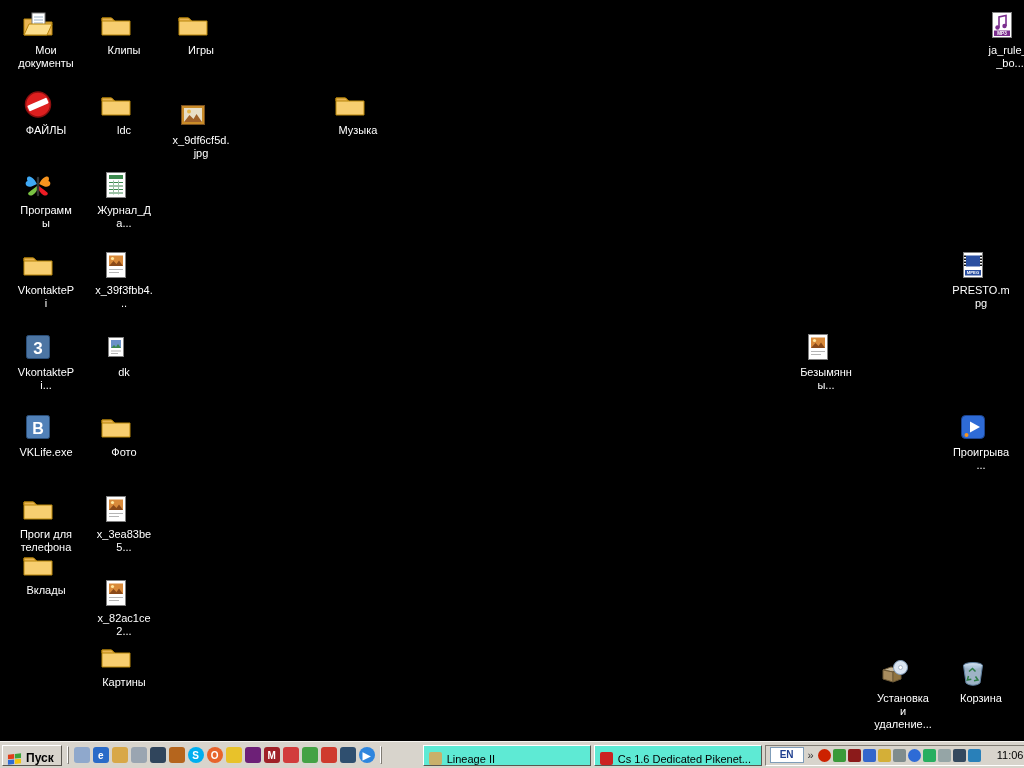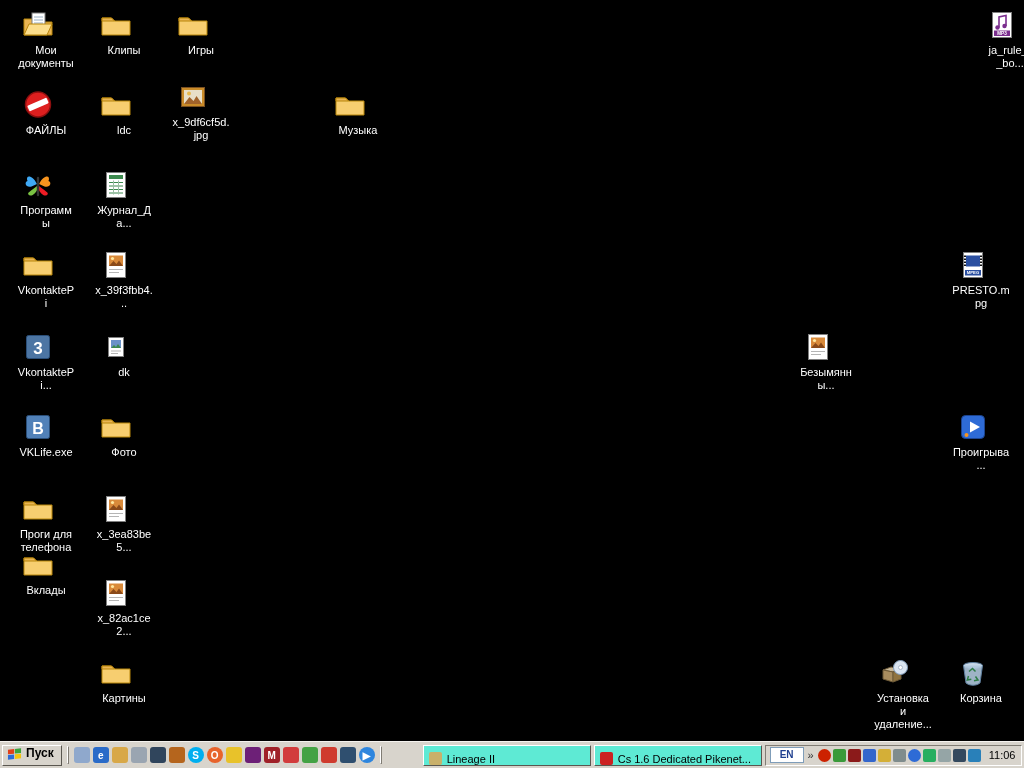--- a/index.html
+++ b/index.html
@@ -9,21 +9,21 @@
   .desktop { position:relative; width:1024px; height:768px; background:#000; }
 
   
   .dicon { position:absolute; width:74px; display:flex; flex-direction:column; align-items:center; cursor:default; }
   .dicon .ico { width:34px; height:34px; display:flex; align-items:center; justify-content:center; }
   .dicon .lbl { margin-top:2px; font-size:11px; color:#fff; text-align:center; line-height:1.18; max-width:74px; word-wrap:break-word;padding-left:16px; }
 
   
   .taskbar { position:absolute; left:0; bottom:0; width:1024px; height:27px; background:#D8D4CC;
              border-top:1px solid #F4F2EE; display:flex; align-items:center; padding:0 2px; gap:3px; }
-  .start-button { height:21px; display:flex; align-items:flex-start; gap:4px; padding:0 7px 0 4px;
+  .start-button { height:21px; display:flex; align-items:flex-end; gap:4px; padding:0 7px 0 4px;
                   background:#D8D4CC; border:1px solid; border-color:#FFFFFF #5A5750 #5A5750 #FFFFFF;
                   font-weight:bold; font-size:12px; font-family:"Liberation Sans",sans-serif; cursor:pointer; }
   .handle { width:3px; height:18px; border:1px solid; border-color:#FFFFFF #807C74 #807C74 #FFFFFF; margin:0 2px; }
 
   .quicklaunch { display:flex; align-items:center; gap:3px; }
   .ql { width:16px; height:16px; display:flex; align-items:center; justify-content:center;
         font-size:10px; font-weight:bold; color:#fff; cursor:pointer; }
 
   .tasks { display:flex; align-items:center; gap:3px; margin-left:36px; }
   .task { width:168px; height:21px; display:flex; align-items:flex-end; gap:5px; padding:0 5px;
@@ -32,21 +32,21 @@
   .task .ticon { width:13px; height:13px; flex:0 0 auto; border-radius:2px; }
   .task .tlabel { white-space:nowrap; overflow:hidden; text-overflow:ellipsis; }
 
   .tray { margin-left:auto; height:21px; display:flex; align-items:center; gap:3px; padding:0 6px 0 4px;
           border:1px solid; border-color:#807C74 #FFFFFF #FFFFFF #807C74; }
   .lang { font-size:10px; font-weight:bold; color:#1F3F8F; background:#FFFFFF; border:1px solid #7F9DB9;
           padding:0 9px; line-height:14px; cursor:pointer; }
   .chev { font-size:11px; color:#333; cursor:pointer; padding:0 1px; }
   .trayicons { display:flex; align-items:center; gap:2px; }
   .tri { width:13px; height:13px; cursor:pointer; }
-  .clock { font-size:11px; color:#000; margin-left:5px; }
+  .clock { font-size:11px; color:#000; margin-left:13px; }
 </style>
 </head>
 <body>
 
 <div class="desktop">
 
   <div id="desktop-icons">
       <div class="dicon" style="left: 1px; top: 8px;">
         <div class="ico">
           <svg width="32" height="32" viewBox="0 0 32 32">
@@ -100,21 +100,21 @@
       </div>
       <div class="dicon" style="left: 79px; top: 88px;">
         <div class="ico">
           <svg width="32" height="32" viewBox="0 0 32 32">
             <path d="M2 26 V9 h9.5 l3 3 H30 V26 Z" fill="#F7CE70" stroke="#B8860B"></path>
             <path d="M2 9 h9.5 l3 3 H2 Z" fill="#E9B453" stroke="#B8860B"></path>
           </svg>
         </div>
         <div class="lbl">ldc</div>
       </div>
-      <div class="dicon" style="left: 156px; top: 80px;">
+      <div class="dicon" style="left: 156px; top: 98px;">
         <div class="ico">
           <svg width="32" height="32" viewBox="0 0 32 32">
             <rect x="4.5" y="6.5" width="23" height="19" fill="#C98B28" stroke="#7A5020"></rect>
             <rect x="7" y="9" width="18" height="14" fill="#E8DFC8"></rect>
             <path d="M7 23 l5.5-7 4 4 3-5 5.5 8 Z" fill="#A0622A"></path>
             <circle cx="12" cy="12.5" r="2" fill="#E8B84C"></circle>
           </svg>
         </div>
         <div class="lbl">x_9df6cf5d.jpg</div>
       </div>
@@ -278,21 +278,21 @@
           <svg width="32" height="32" viewBox="0 0 32 32">
             <rect x="6.5" y="3.5" width="19" height="25" fill="#fff" stroke="#7F7F7F"></rect>
             <rect x="9" y="6.5" width="14" height="10.5" fill="#D98A3A"></rect>
             <path d="M9 17 l4.5-5 3 3 2.5-3.5 4 5.5 Z" fill="#8A4A1A"></path>
             <circle cx="12.5" cy="9.5" r="1.6" fill="#FFE8A0"></circle>
             <path d="M9 20.5h14M9 23.5h10" stroke="#B5B5B5"></path>
           </svg>
         </div>
         <div class="lbl">x_82ac1ce2...</div>
       </div>
-      <div class="dicon" style="left: 79px; top: 656px;">
+      <div class="dicon" style="left: 79px; top: 640px;">
         <div class="ico">
           <svg width="32" height="32" viewBox="0 0 32 32">
             <path d="M2 26 V9 h9.5 l3 3 H30 V26 Z" fill="#F7CE70" stroke="#B8860B"></path>
             <path d="M2 9 h9.5 l3 3 H2 Z" fill="#E9B453" stroke="#B8860B"></path>
           </svg>
         </div>
         <div class="lbl">Картины</div>
       </div>
       <div class="dicon" style="left: 858px; top: 656px;">
         <div class="ico">

